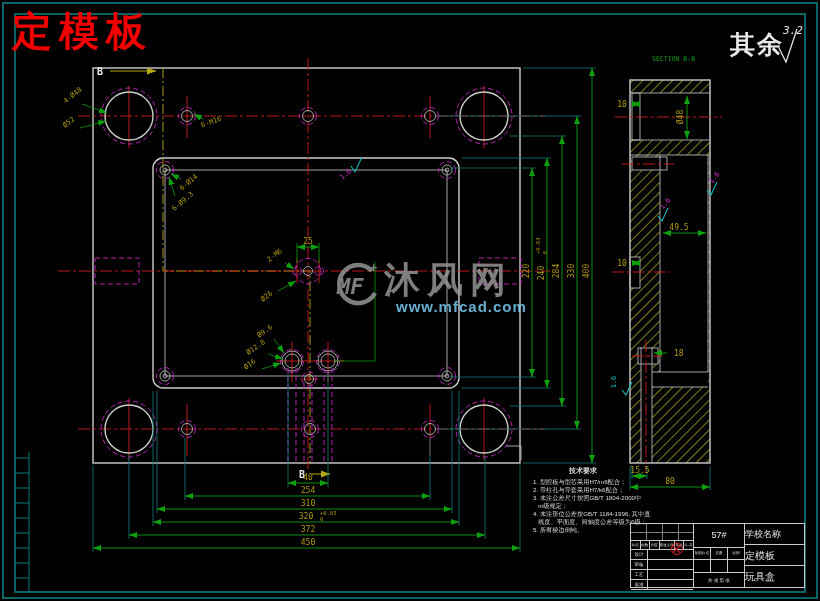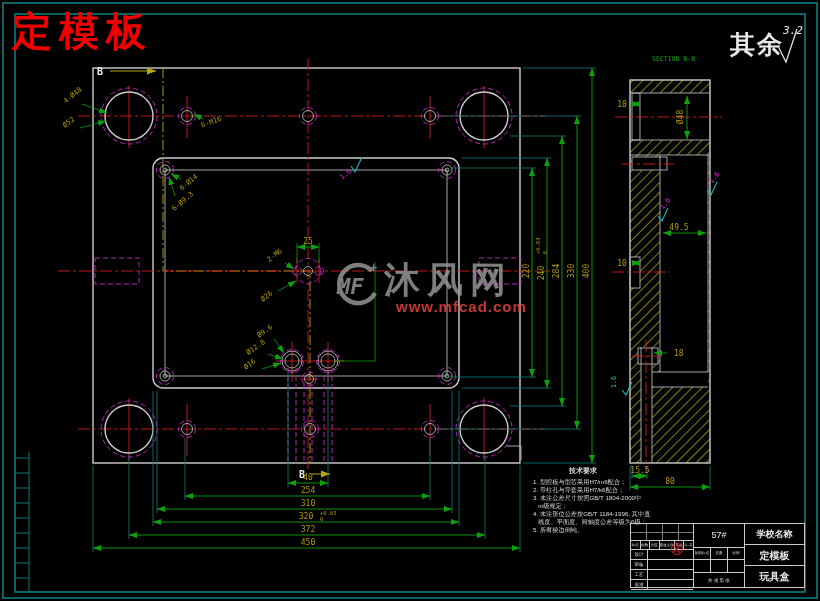--- a/index.html
+++ b/index.html
@@ -28,29 +28,29 @@
   text.fin{fill:#cf2ccf;font-size:7px}
   text.finc{fill:#18b8b8;font-size:7px}
   text.bmk{fill:#e9e9e9;font-size:10px;font-weight:bold}
   text.wht{fill:#e9e9e9}
   
   .drawing-title{position:absolute;left:12px;top:12px;color:#f20000;font-weight:bold;
     font-size:40px;letter-spacing:7px;font-family:"Liberation Serif",serif;line-height:1;}
   .watermark{position:absolute;left:328px;top:262px;display:flex;align-items:flex-start;
     gap:4px;opacity:.82;}
   .wm-text .wm-name{color:#9a9a9a;font-size:36px;font-weight:bold;letter-spacing:7px;line-height:1;}
-  .wm-text .wm-url{color:#ef4444;font-size:15px;font-weight:bold;letter-spacing:1px;padding-left:12px;text-align:center;}
+  .wm-text .wm-url{color:#7dd3fc;font-size:15px;font-weight:bold;letter-spacing:1px;padding-left:12px;text-align:center;}
   .techreq{position:absolute;left:533px;top:466px;width:100px;color:#dcdcdc;}
   .techreq .tr-title{font-size:7px;text-align:center;font-weight:bold;margin-bottom:2px;}
   .techreq .tr-line{font-size:6.2px;line-height:1.3;white-space:pre;}
   .titleblock{position:absolute;left:630px;top:523px;width:175px;height:65px;
     border:1px solid #c9c9c9;box-sizing:border-box;color:#e9e9e9;}
   .tb-cell{position:absolute;box-sizing:border-box;border-color:#c9c9c9;}
   .tb-colR{left:113px;top:0;width:60px;height:63px;border-left:1px solid #c9c9c9;}
-  .tb-r1,.tb-r2,.tb-r3{width:100%;text-align:center;font-weight:bold;box-sizing:border-box;}
+  .tb-r1,.tb-r2,.tb-r3{width:100%;font-weight:normal;box-sizing:border-box;}
   .tb-r1{height:21px;line-height:21px;font-size:9px;border-bottom:1px solid #c9c9c9;}
   .tb-r2{height:21px;line-height:21px;font-size:10px;border-bottom:1px solid #c9c9c9;}
   .tb-r3{height:21px;line-height:21px;font-size:10px;}
   .tb-colM{left:62px;top:0;width:51px;height:63px;border-left:1px solid #c9c9c9;}
   .tb-mat{height:23px;line-height:23px;text-align:center;font-size:9px;border-bottom:1px solid #c9c9c9;}
   .tb-stage{height:11px;display:flex;border-bottom:1px solid #c9c9c9;}
   .tb-stage span{flex:1;font-size:3.5px;line-height:11px;text-align:center;border-right:1px solid #c9c9c9;overflow:hidden;}
   .tb-stage span:last-child{border-right:none;}
   .tb-empty{height:12px;display:flex;border-bottom:1px solid #c9c9c9;}
   .tb-empty i{flex:1;border-right:1px solid #c9c9c9;}

